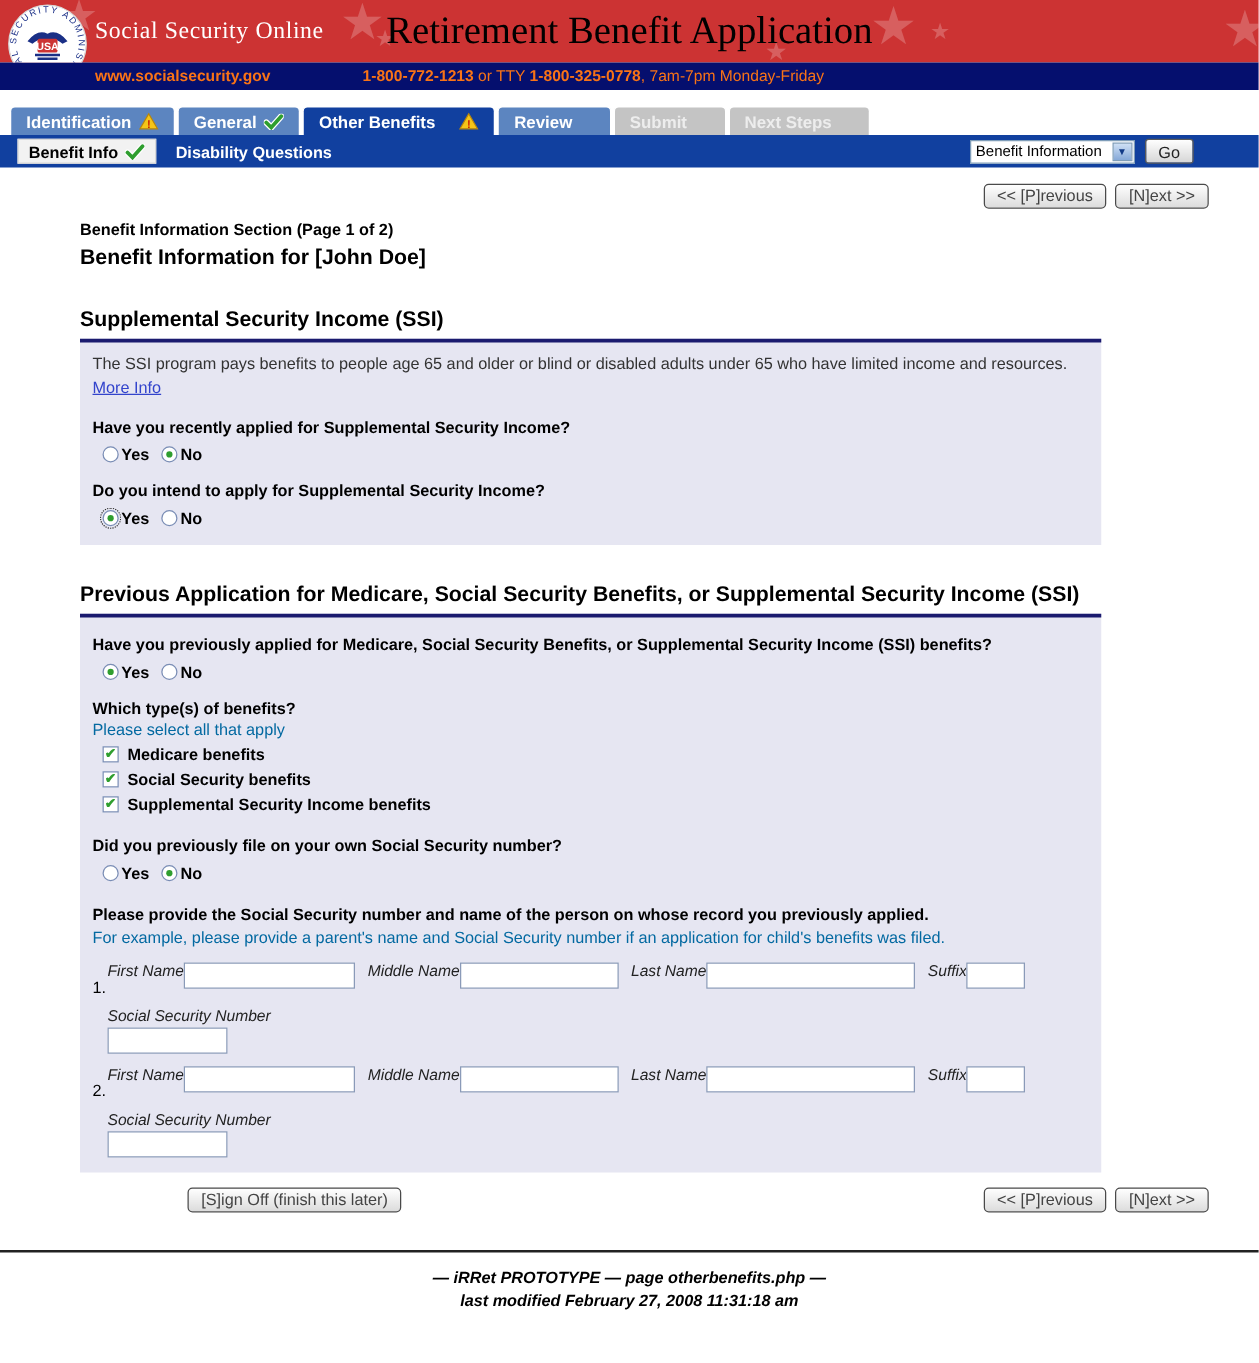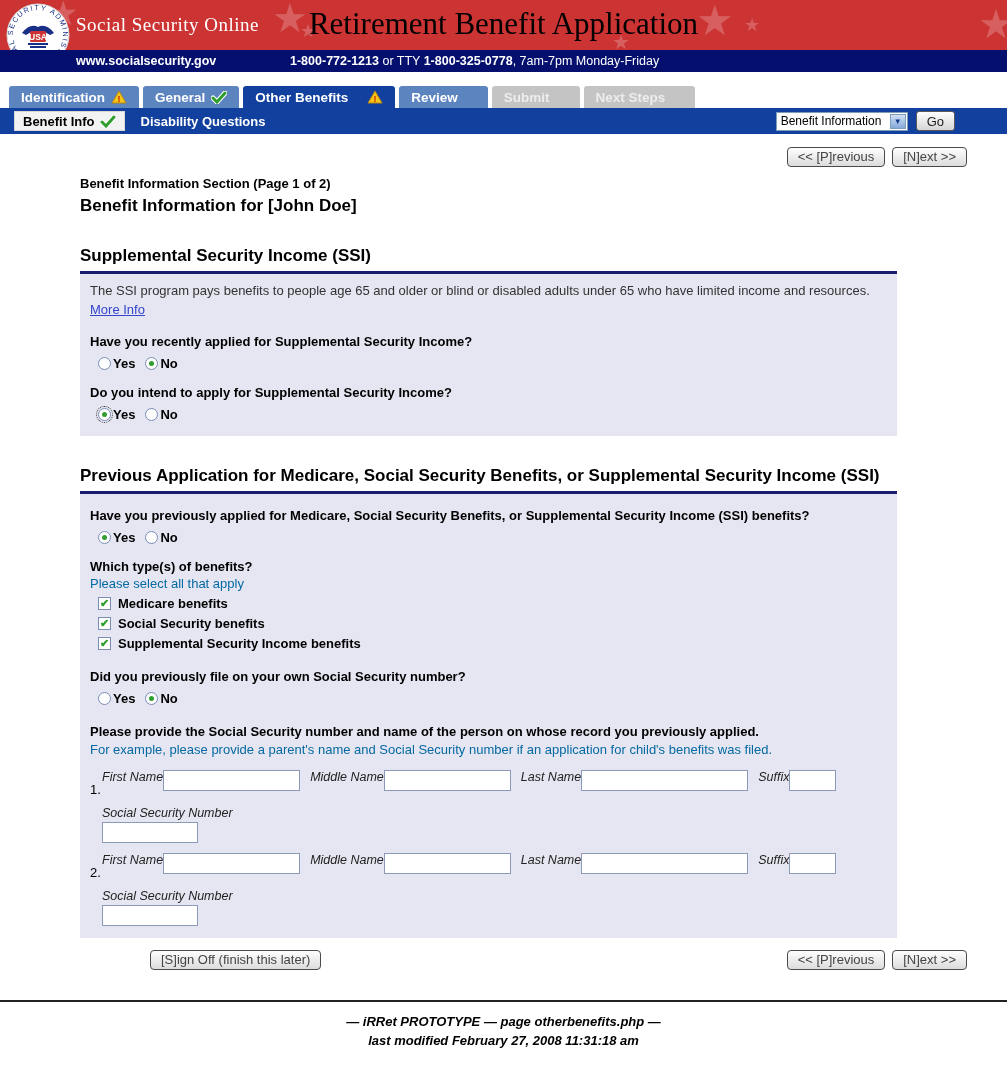--- a/index.html
+++ b/index.html
@@ -26,21 +26,21 @@
     color:#fff; font-size: 19px; letter-spacing: .5px;
   }
   .app-title {
     position:absolute; left: 0; right:0; top: 6px;
     text-align: center;
     font-family: "Liberation Serif", serif;
     color:#000000; font-size: 31px;
   }
   .navy-band {
     position: relative; height: 22px;
-    background: #050f6e; color:#ffffff;
+    background: #050f6e; color:#f97316;
   }
   .site-url {
     position:absolute; left: 76px; top: 4px;
     font-weight: bold; font-size: 12.5px;
   }
   .phone-line {
     position:absolute; left: 290px; top: 4px; font-size: 12.5px;
   }
   .phone-line b { font-weight: bold; }
 
@@ -98,21 +98,21 @@
     font-family: "Liberation Sans", sans-serif;
     font-size: 13px; color:#444;
     background: linear-gradient(#fefefe,#dcdcdc);
     border: 1px solid #4a4a4a; border-radius: 4px;
     cursor: pointer;
   }
   .nav-btn-row { display: flex; gap: 7px; justify-content: flex-end; align-items: flex-end; }
   .top-nav-row { width: 967px; margin-top: 13px; }
 
   
-  .content { margin-left: 80px; width: 817px; }
+  .content { margin-left: 64px; width: 817px; }
   .section-line { font-weight: bold; font-size: 13px; margin-top: 9px; }
   .page-title { font-weight: bold; font-size: 17px; margin-top: 5px; }
   .sec-heading { font-weight: bold; font-size: 17px; margin-top: 30px; margin-bottom: 5px; }
   .panel {
     background: #e6e6f2;
     border-top: 3px solid #1b1b6f;
     padding: 8px 10px 12px 10px;
   }
   .desc { color:#333; line-height: 1.45; }
   .link { color:#3344cc; text-decoration: underline; cursor:pointer; }

